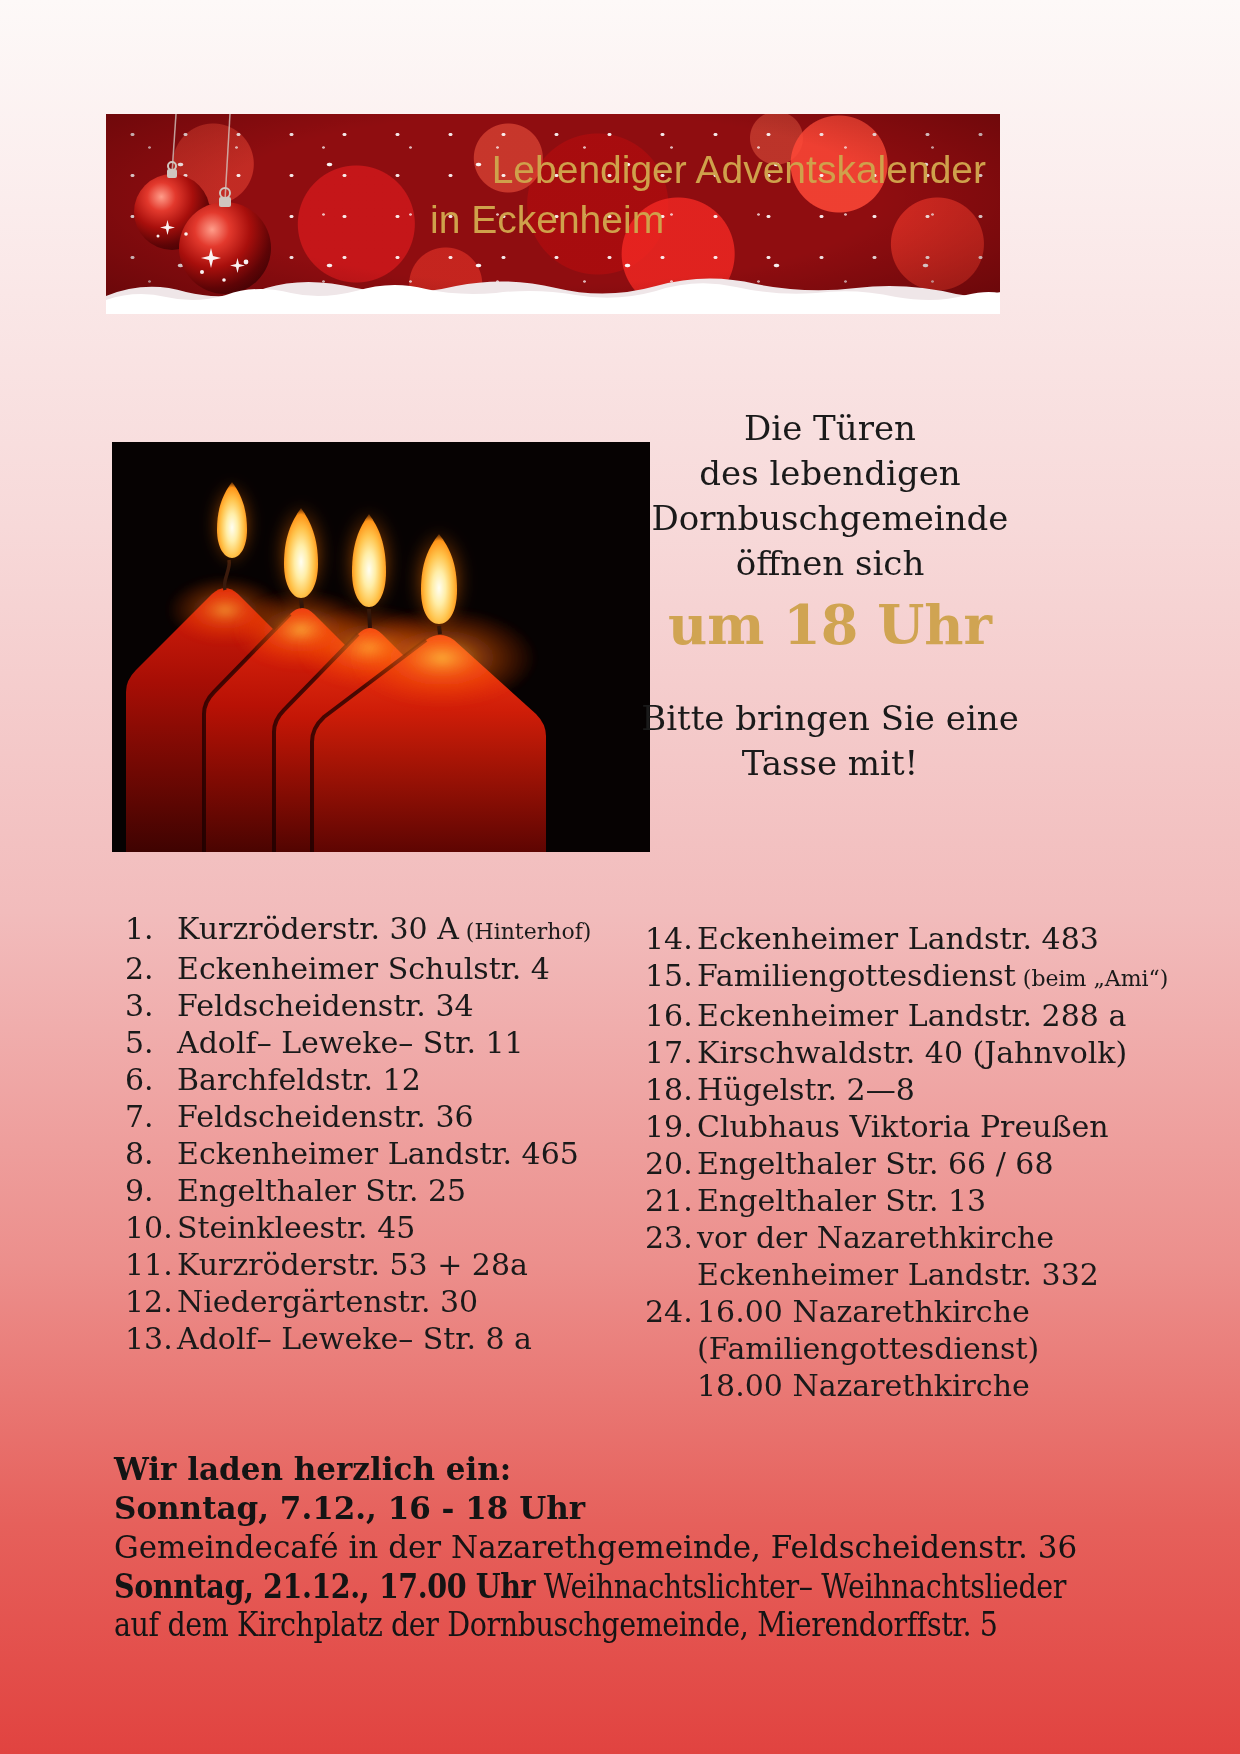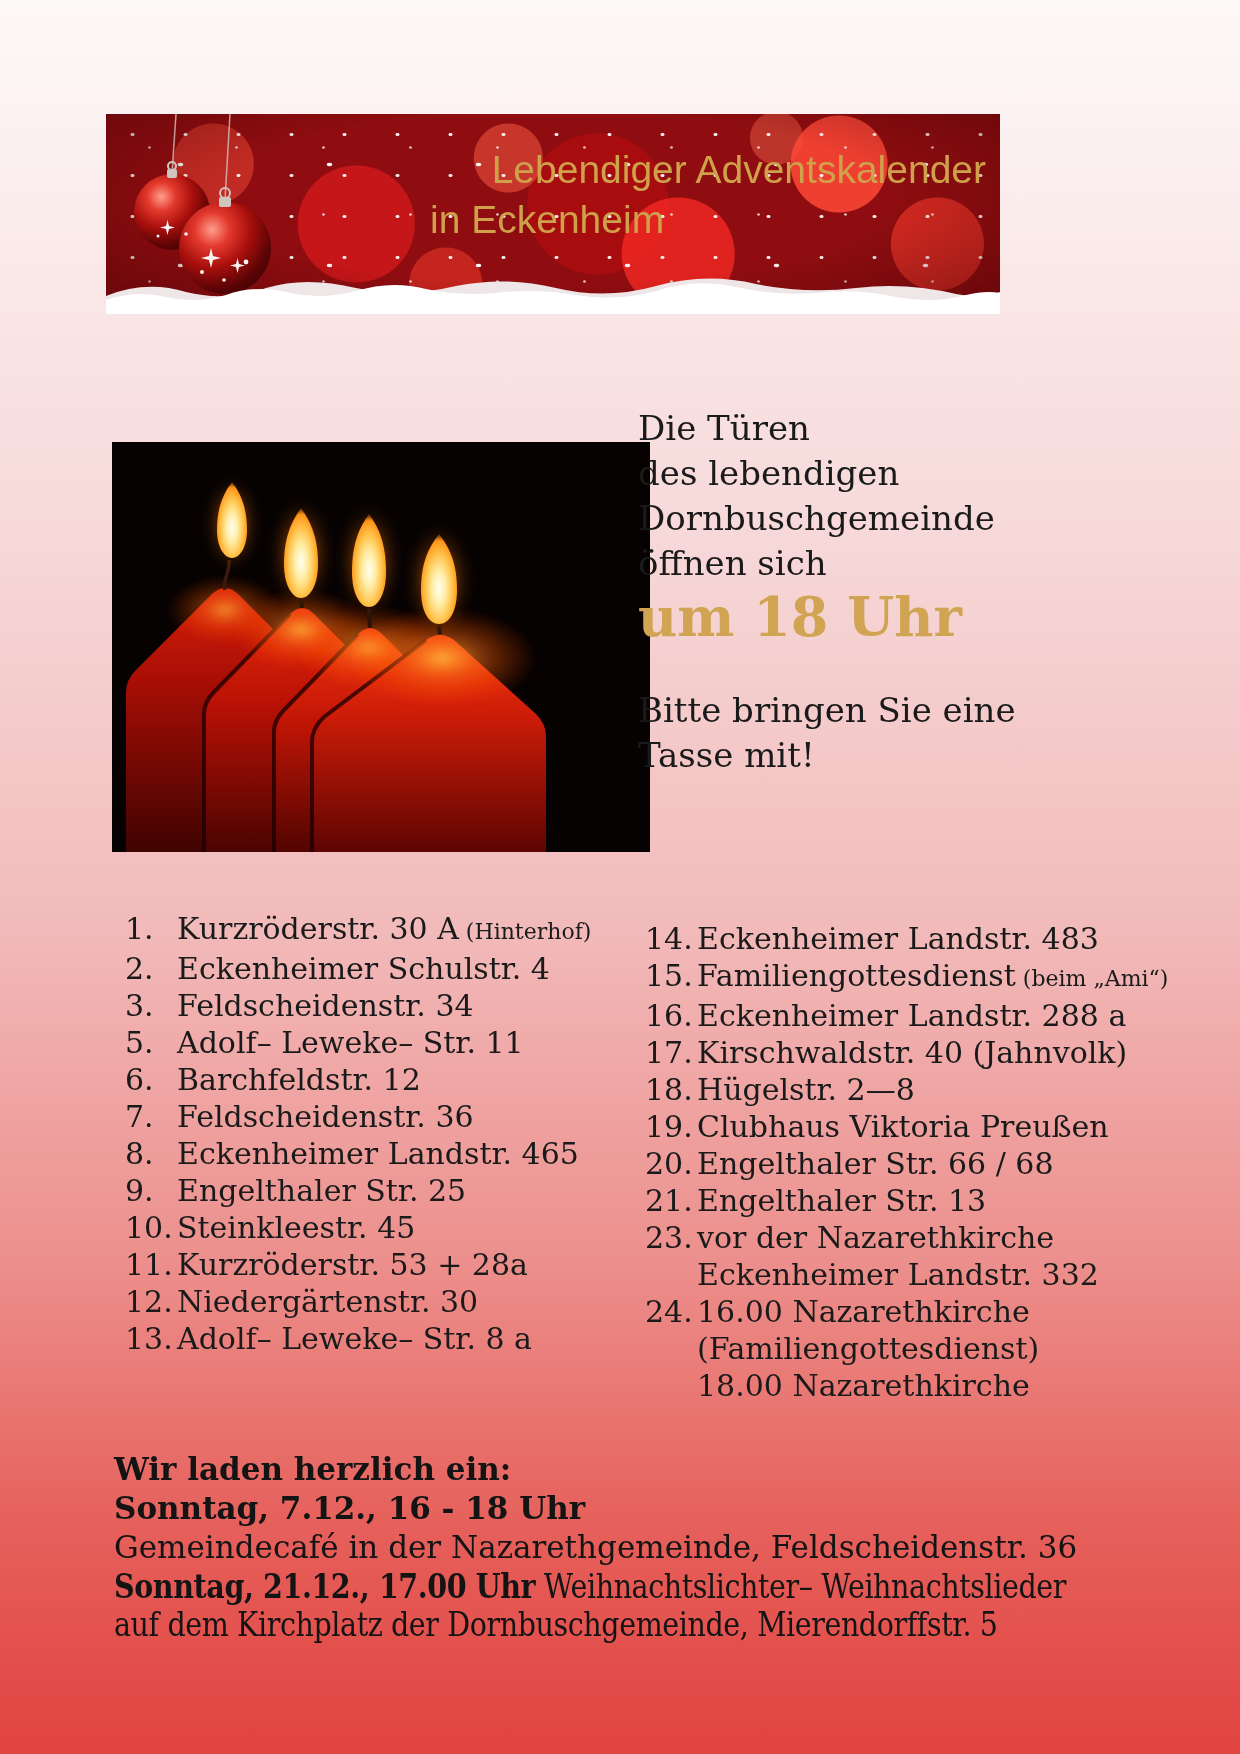--- a/index.html
+++ b/index.html
@@ -31,22 +31,22 @@
   .banner::after{content:"";position:absolute;inset:0;z-index:1;
     background:radial-gradient(ellipse at 50% 42%, rgba(0,0,0,0) 52%, rgba(58,0,2,.5) 100%);}
   .banner-title{position:absolute;z-index:3;font-family:"Liberation Sans",sans-serif;color:#cfa14b;white-space:nowrap;}
   .banner-t1{right:14px;top:34px;font-size:39px;}
   .banner-t2{left:324px;top:84px;font-size:39px;}
   .ornaments{position:absolute;left:0;top:0;z-index:2;}
   .snow{position:absolute;left:0;bottom:0;width:100%;height:44px;z-index:4;}
   
   .candles{position:absolute;left:112px;top:442px;width:538px;height:410px;}
   
-  .intro{position:absolute;left:638px;top:406px;width:384px;font-size:34px;line-height:45px;}
-  .intro .time{font-size:54px;line-height:62px;font-weight:bold;color:#d0a452;}
+  .intro{position:absolute;left:638px;top:406px;width:384px;text-align:center;font-size:34px;line-height:45px;}
+  .intro .time{font-size:54px;line-height:62px;font-weight:bold;color:#d0a452;margin-top:8px;}
   .intro .note{margin-top:40px;}
   
   .loc{position:absolute;font-size:30px;}
   .loc-left{left:125px;top:910px;width:520px;}
   .loc-right{left:645px;top:920px;width:560px;}
   .loc-row{display:flex;align-items:flex-start;}
   .loc-num{flex:0 0 52px;line-height:37px;}
   .loc-body{flex:1;}
   .loc-line{line-height:37px;white-space:nowrap;}
   .small{font-size:22px;}

